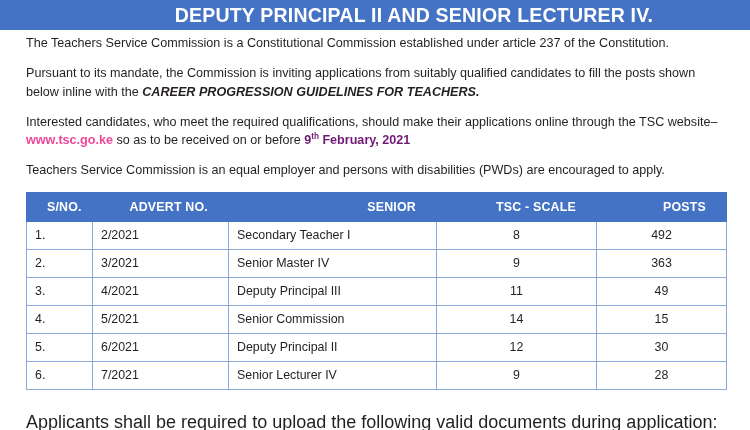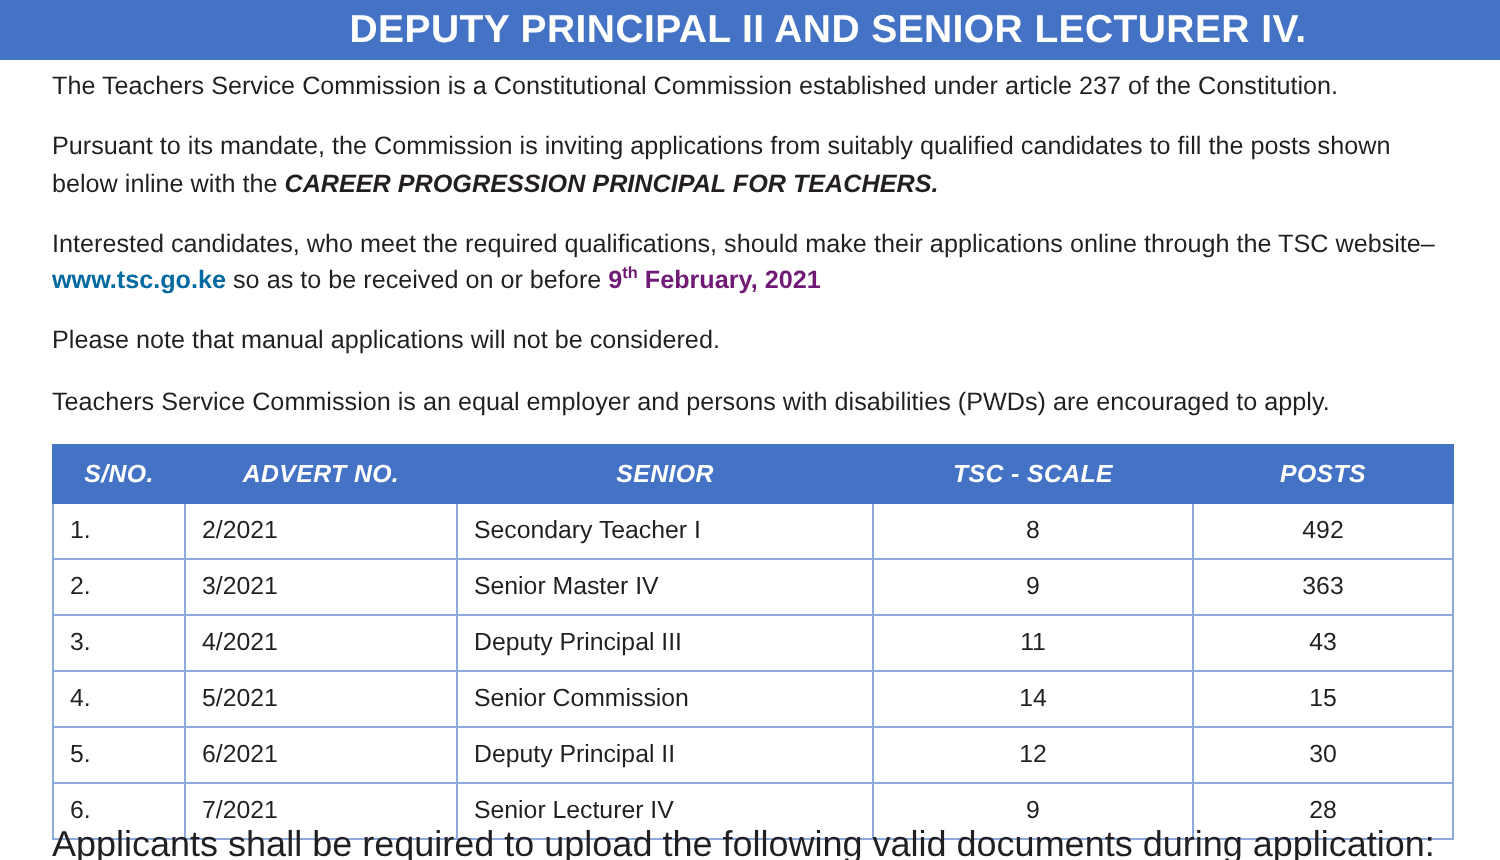--- a/index.html
+++ b/index.html
@@ -54,21 +54,21 @@
     margin: 0 0 12px 0;
     font-size: 12.6px;
     line-height: 1.45;
     color: #231f20;
   }
   .bold-italic {
     font-weight: bold;
     font-style: italic;
   }
   .link {
-    color: #0369a1;
+    color: #ec4899;
     font-weight: bold;
     text-decoration: none;
   }
   .date-blue {
     color: #701a75;
     font-weight: bold;
   }
   sup {
     font-size: 0.65em;
     vertical-align: super;
@@ -78,25 +78,24 @@
     border-collapse: collapse;
     width: 700px;
     margin-top: 4px;
     table-layout: fixed;
   }
   table.adverts th {
     background: #4472c4;
     color: #ffffff;
     font-size: 12.4px;
     font-weight: bold;
-    padding: 7px 1px;
-    text-align: center;
+    padding: 7px 20px;
+    text-align: right;
     border: 1px solid #4472c4;
     letter-spacing: 0.2px;
-    font-style: italic;
   }
   table.adverts td {
     font-size: 12.4px;
     padding: 6px 8px;
     border: 1px solid #8ea9db;
     color: #231f20;
     height: 15px;
   }
   .col-sno { width: 66px; }
   .col-advert { width: 136px; }
@@ -119,25 +118,24 @@
 <div class="page">
 
   <div class="banner">
     <div class="banner-title">DEPUTY PRINCIPAL II AND SENIOR LECTURER IV.</div>
   </div>
 
   <div class="body-wrap">
 
     <p class="para">The Teachers Service Commission is a Constitutional Commission established under article 237 of the Constitution.</p>
 
-    <p class="para"><span>Pursuant to its mandate, the Commission is inviting applications from suitably qualified candidates to fill the posts shown below inline with the </span><span class="bold-italic">CAREER PROGRESSION PRINCIPAL FOR TEACHERS.</span></p>
+    <p class="para"><span>Pursuant to its mandate, the Commission is inviting applications from suitably qualified candidates to fill the posts shown below inline with the </span><span class="bold-italic">CAREER PROGRESSION GUIDELINES FOR TEACHERS.</span></p>
 
     <p class="para"><span>Interested candidates, who meet the required qualifications, should make their applications online through the TSC website–  </span><a class="link" href="#">www.tsc.go.ke</a><span> so as to be received on or before </span><span class="date-blue"><span>9</span><sup>th</sup><span> February, 2021</span></span></p>
 
-    <p class="para">Please note that manual applications will not be considered.</p>
 
     <p class="para">Teachers Service Commission is an equal employer and persons with disabilities (PWDs) are encouraged to apply.</p>
 
     <table class="adverts">
       <colgroup>
         <col class="col-sno">
         <col class="col-advert">
         <col class="col-vacancy">
         <col class="col-scale">
         <col class="col-posts">
@@ -164,21 +162,21 @@
           <td>3/2021</td>
           <td>Senior Master IV</td>
           <td class="center">9</td>
           <td class="center">363</td>
         </tr>
         <tr>
           <td>3.</td>
           <td>4/2021</td>
           <td>Deputy Principal III</td>
           <td class="center">11</td>
-          <td class="center">43</td>
+          <td class="center">49</td>
         </tr>
         <tr>
           <td>4.</td>
           <td>5/2021</td>
           <td>Senior Commission</td>
           <td class="center">14</td>
           <td class="center">15</td>
         </tr>
         <tr>
           <td>5.</td>

